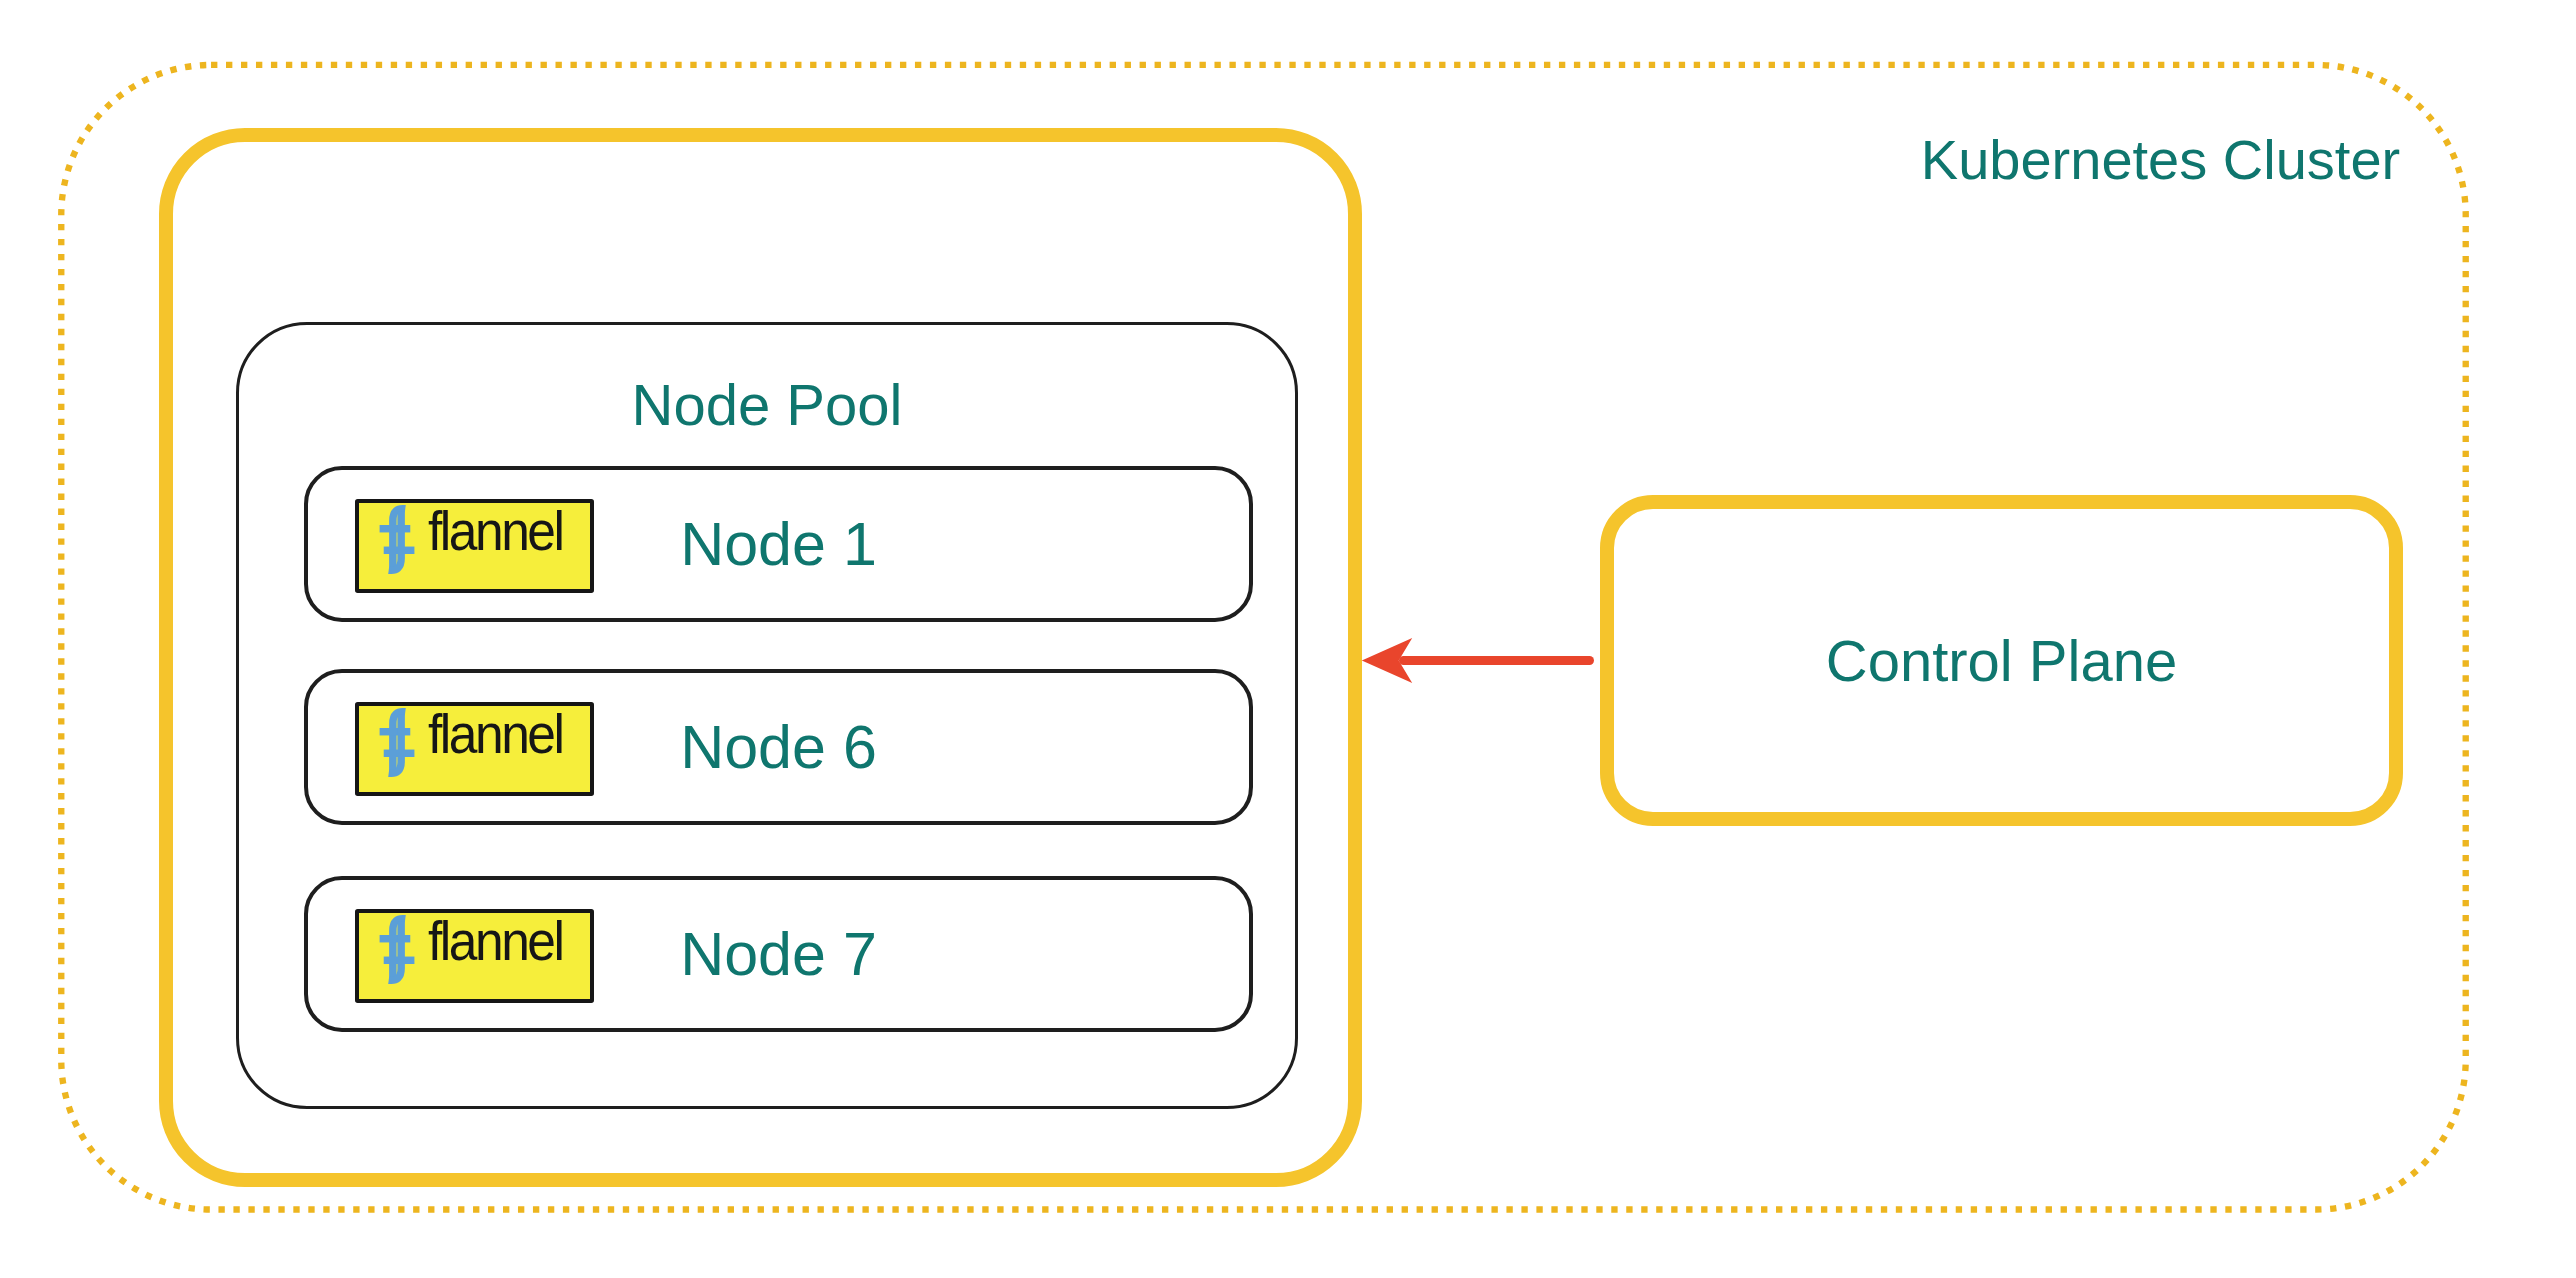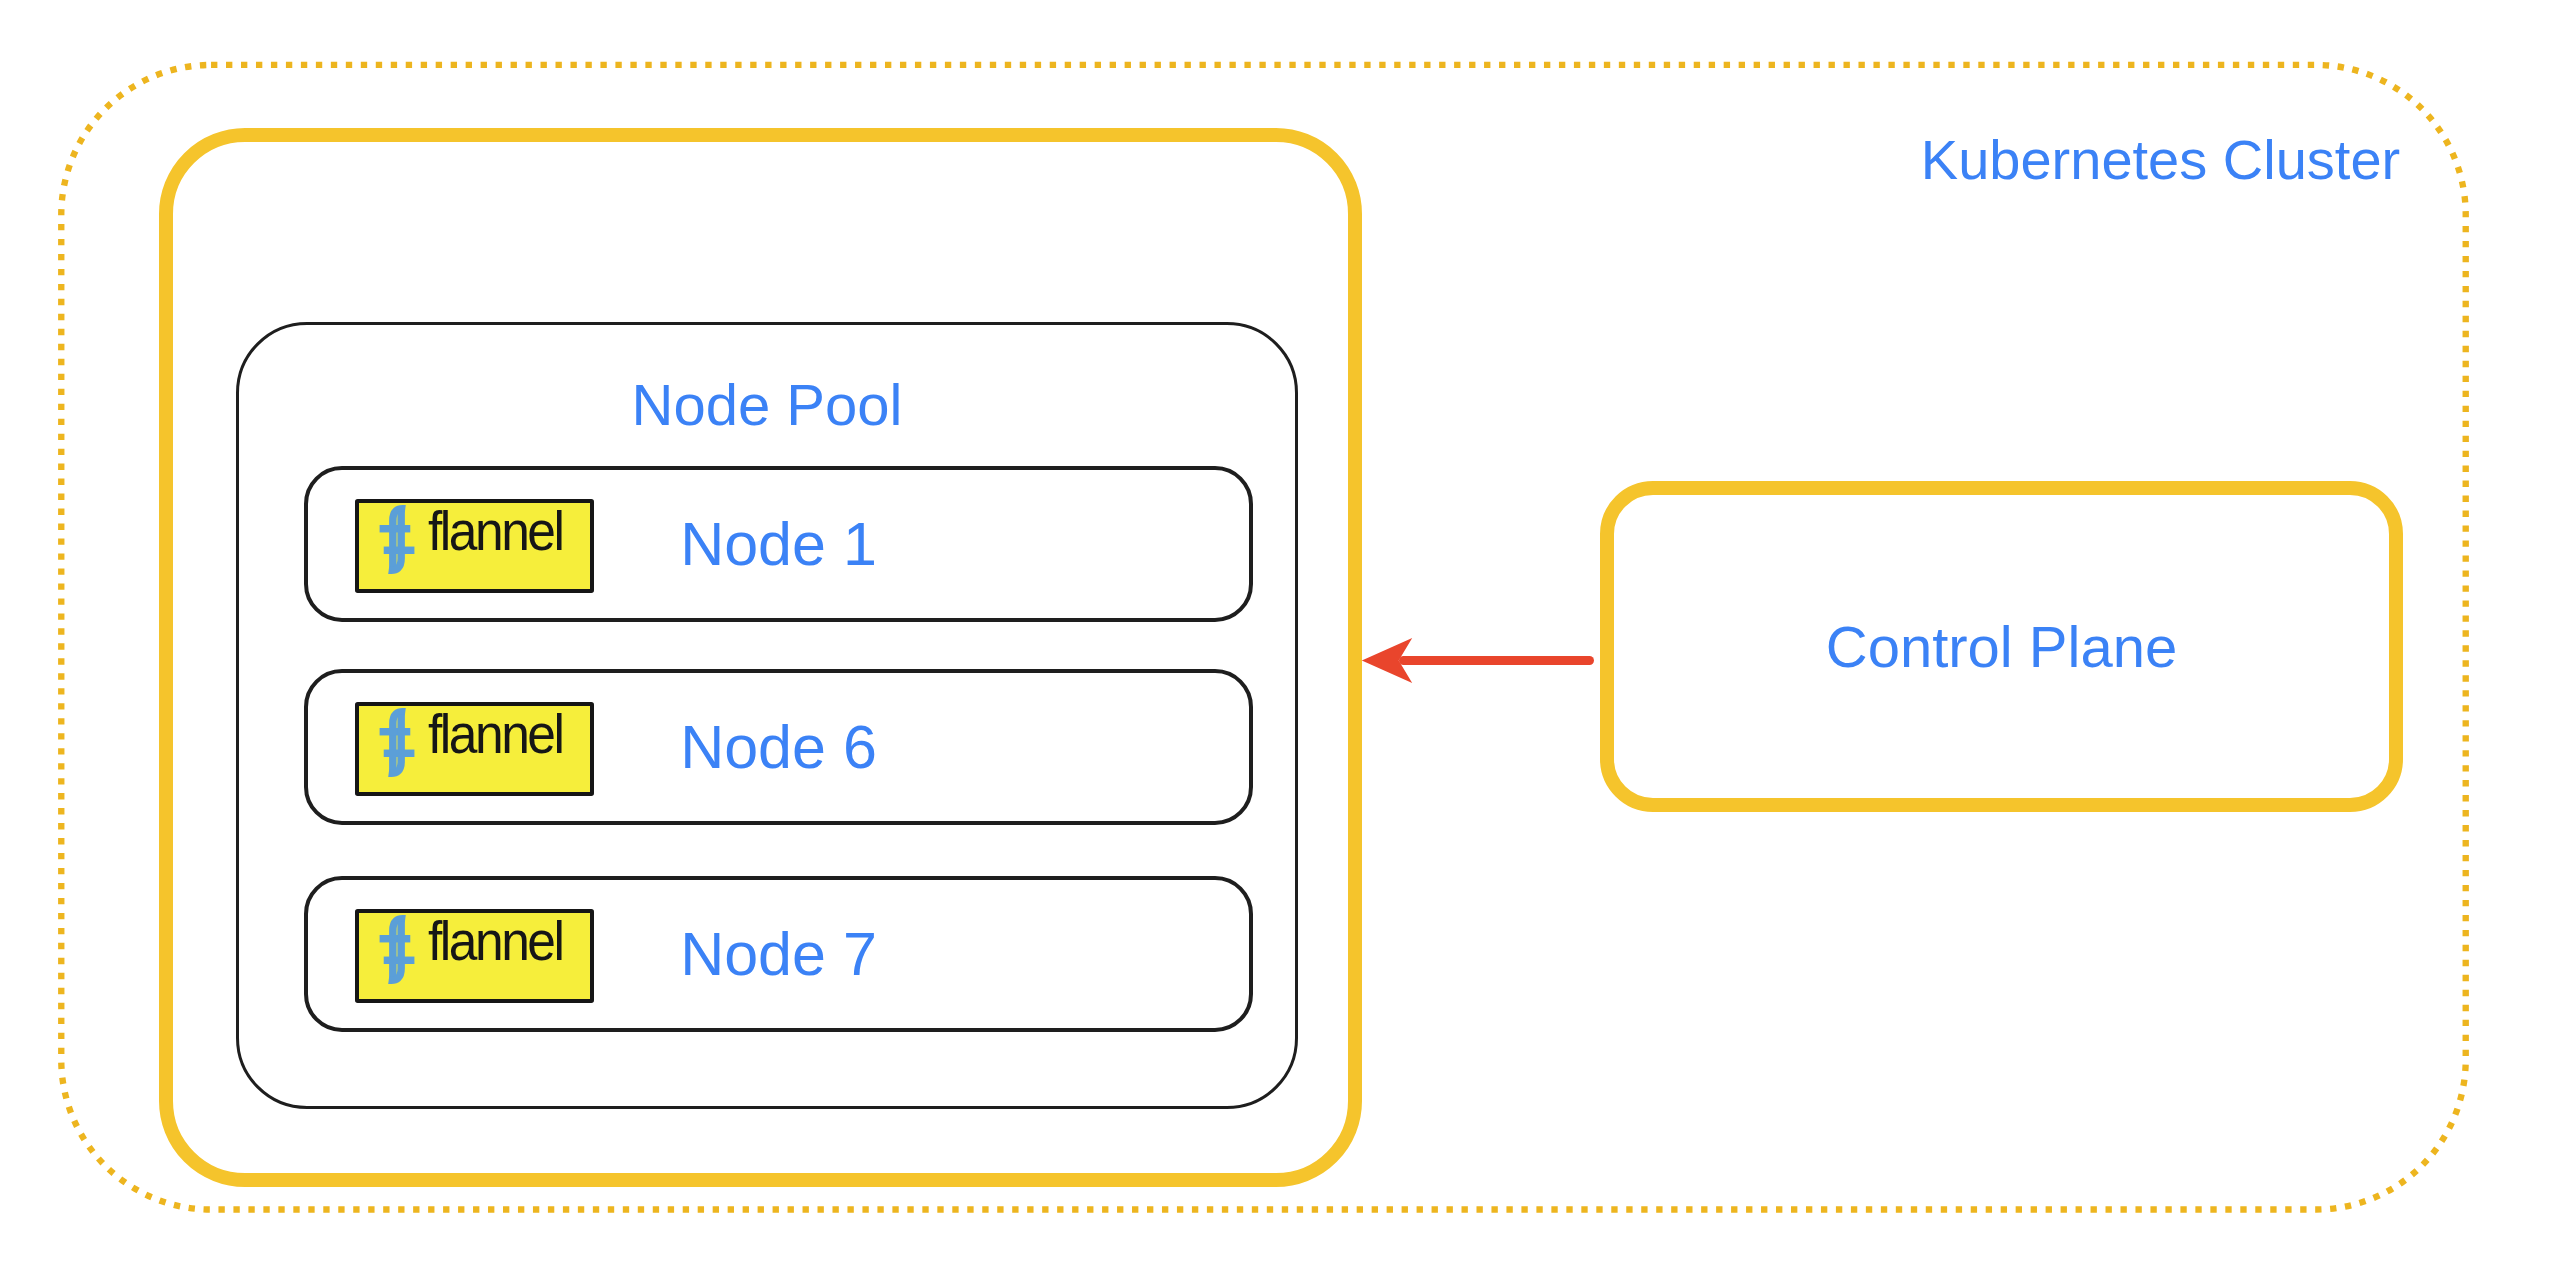--- a/index.html
+++ b/index.html
@@ -8,21 +8,21 @@
     width:2576px;height:1279px;
     background:#ffffff;
     font-family:"Liberation Sans","DejaVu Sans",sans-serif;
     color:#1d1d1d;
     overflow:hidden;
   }
   .abs{position:absolute;box-sizing:border-box;}
   .label{
     font-size:58px;
     line-height:65px;
-    color:#3b82f6;
+    color:#0f766e;
     white-space:nowrap;
   }
   .centered-text{display:flex;align-items:center;justify-content:center;}
 
   
   #cluster-border-svg{left:0;top:0;width:2576px;height:1279px;}
 
   #cluster-label{
     left:1870px;top:127px;width:581px;height:65px;
     text-align:center;font-size:56px;
@@ -64,21 +64,21 @@
     background:#f6ee3b;border:4.5px solid #161616;border-radius:2.7px;
     display:flex;justify-content:center;gap:9px;
   }
   .flannel-word{
     font-size:56px;letter-spacing:-2.7px;color:#161616;line-height:1;
     transform:scaleX(0.92);transform-origin:left center;
   }
   .flannel-glyph{flex:0 0 auto;}
 
   #control-plane-box{
-    left:1600px;top:481px;width:803px;height:331px;
+    left:1600px;top:495px;width:803px;height:331px;
     border:14.5px solid #f5c42c;border-radius:53px;background:#ffffff;
   }
 
   #arrow-line{
     left:1399px;top:656px;width:195px;height:9px;
     background:#e9452c;border-radius:4.5px;
   }
   #arrow-head-svg{left:1360px;top:635px;width:54px;height:51px;}
 </style>
 </head>

